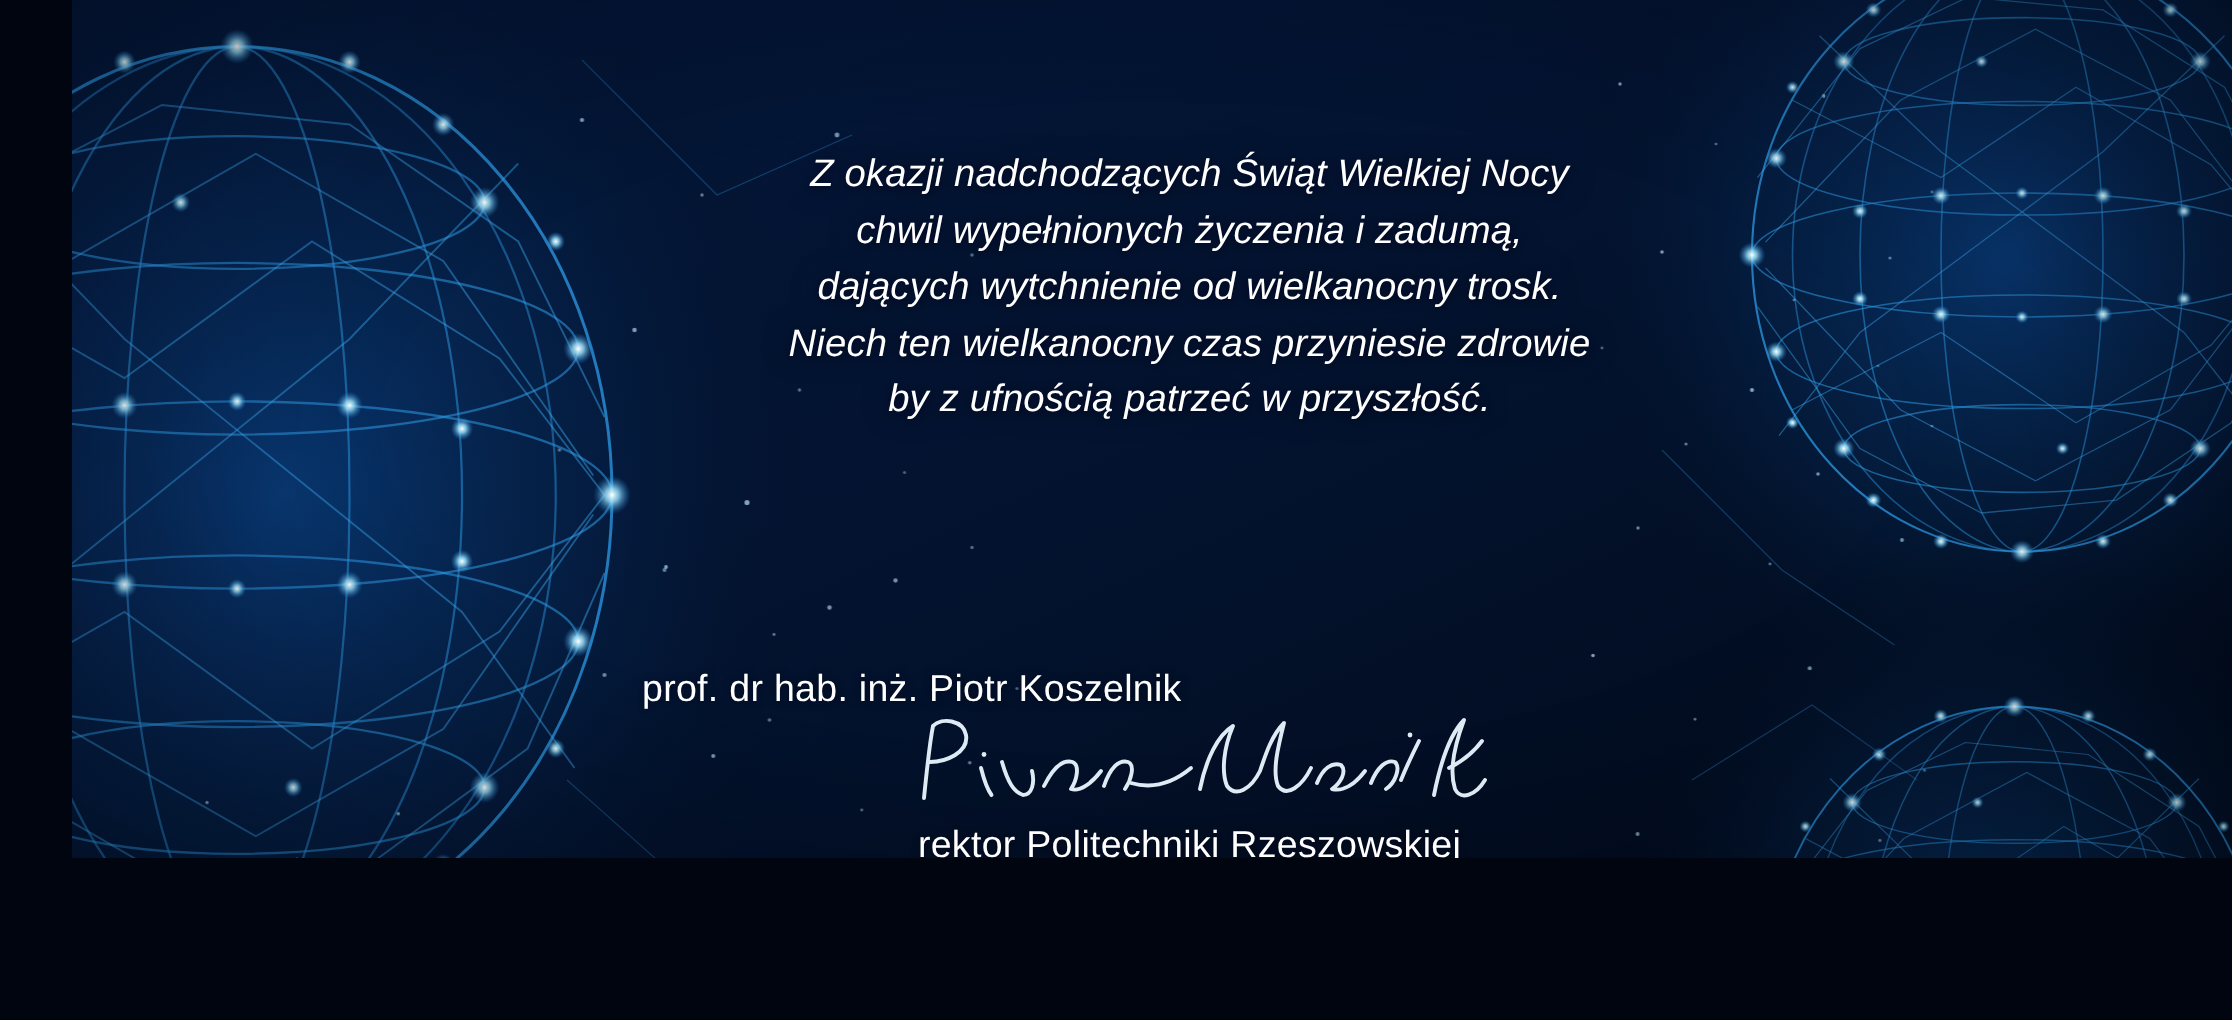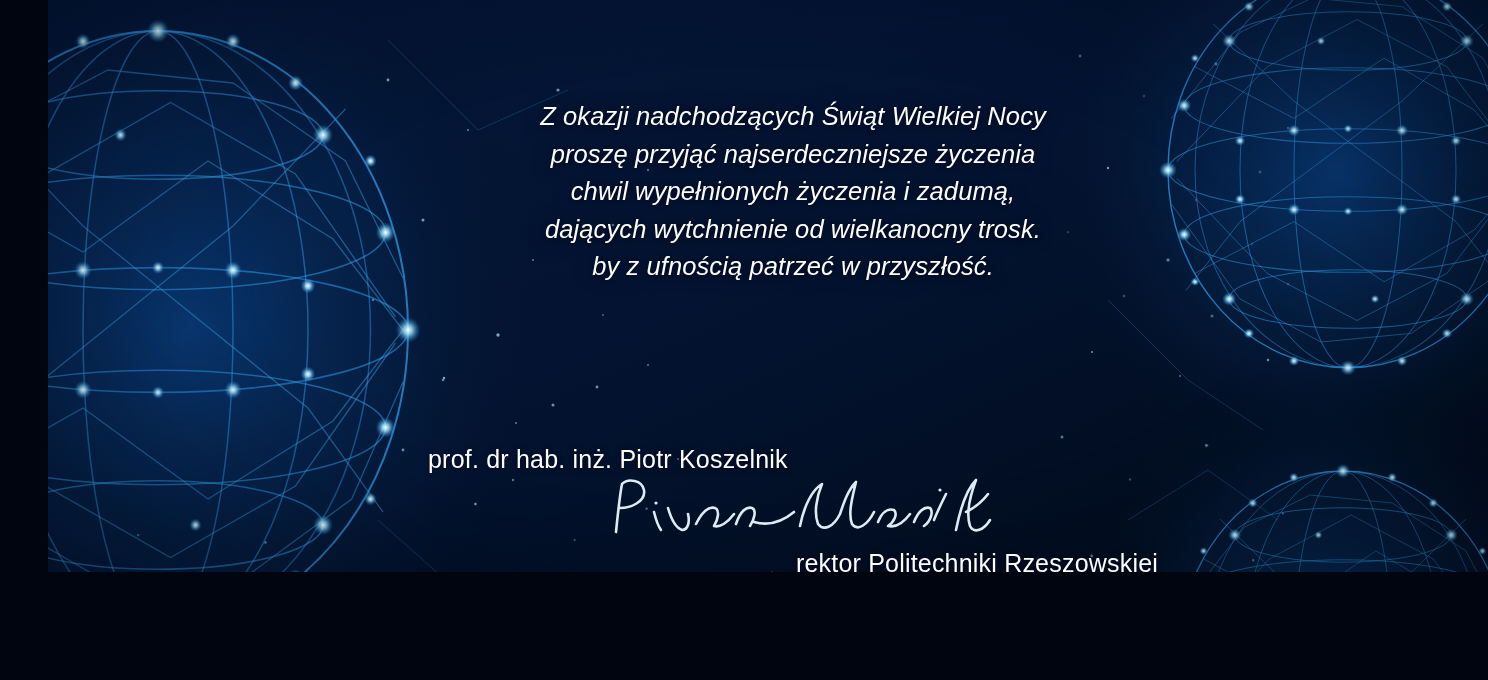--- a/index.html
+++ b/index.html
@@ -72,21 +72,21 @@
     top: 472px;
     width: 450px;
     height: 72px;
   }
   .signature-wrap svg { display: block; overflow: visible; }
   .signer-role {
     position: absolute;
     left: 380px;
     top: 546px;
     width: 730px;
-    text-align: right;
+    text-align: center;
     color: #ffffff;
     font-size: 25px;
     line-height: 34px;
     letter-spacing: 0.2px;
     text-shadow: 0 1px 6px rgba(0,10,30,0.85);
   }
 </style>
 </head>
 <body>
 
@@ -235,23 +235,23 @@
       <path d="M1080 520 L1160 470 L1230 520"></path>
     </g>
   </svg>
 
   <div class="vignette"></div>
 
   <div class="content">
 
     <div class="greeting">
       <span class="line">Z okazji nadchodzących Świąt Wielkiej Nocy</span>
-      <span class="line">proszę przyjąć najserdeczniejsze życzenia</span>
       <span class="line">chwil wypełnionych życzenia i zadumą,</span>
       <span class="line">dających wytchnienie od wielkanocny trosk.</span>
+      <span class="line">Niech ten wielkanocny czas przyniesie zdrowie</span>
       <span class="line">by z ufnością patrzeć w przyszłość.</span>
     </div>
 
     <div class="signer-name">prof. dr hab. inż. Piotr Koszelnik</div>
 
     <div class="signature-wrap" aria-label="Piotr Koszelnik">
       <svg viewBox="0 0 450 72" width="450" height="72" aria-hidden="true">
         <g fill="none" stroke="#eaf7ff" stroke-width="2.6" stroke-linecap="round" stroke-linejoin="round" opacity="0.95">
 
           <path d="M48 60 C50 40 52 22 54 12 C60 6 74 8 76 18 C78 30 62 36 52 36"></path>

